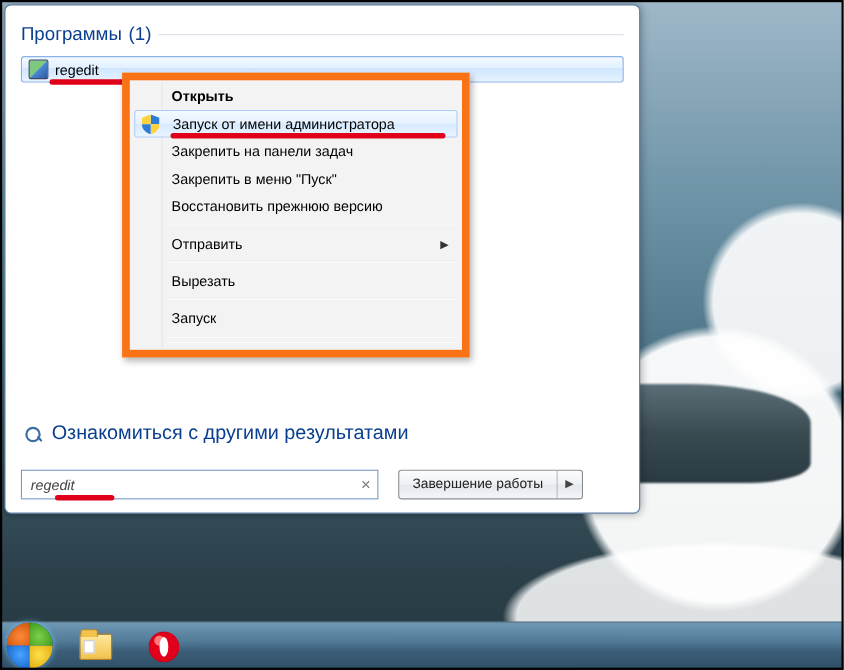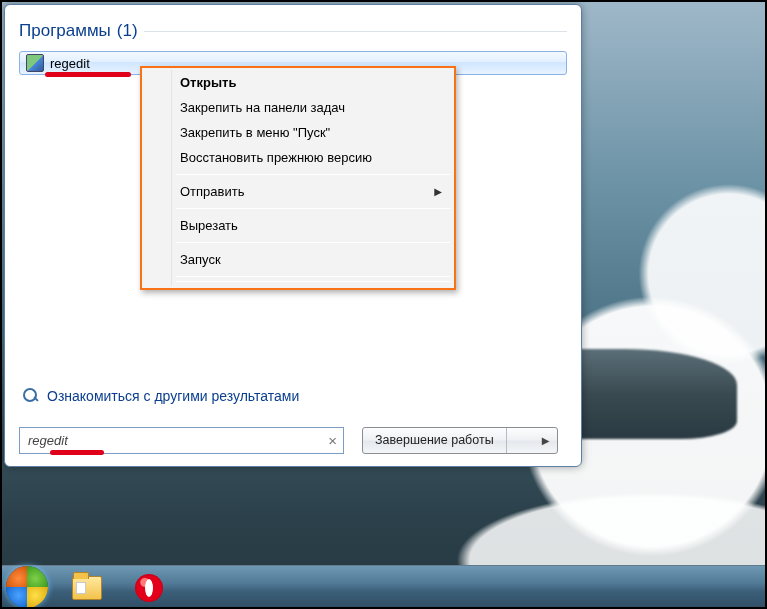--- a/index.html
+++ b/index.html
@@ -54,21 +54,21 @@
   }
   .result-item .label { color: #000; }
   .red-underline {
     position: absolute; left: 25px; bottom: -3px; width: 86px; height: 5px;
     background: #e1001a; border-radius: 3px;
   }
 
   .more-results {
     position: absolute; left: 18px; bottom: 62px;
     display: flex; align-items: flex-end; gap: 8px;
-    color: #0a3f8f; font-size: 14px;
+    color: #0a3f8f; font-size: 18px;
   }
   .magnifier {
     width: 16px; height: 16px; position: relative;
   }
   .magnifier::before {
     content:""; position:absolute; left:0; top:0; width:10px; height:10px;
     border: 2px solid #3a6ea5; border-radius: 50%;
   }
   .magnifier::after {
     content:""; position:absolute; left:10px; top:10px; width:6px; height:2px;
@@ -95,31 +95,30 @@
   .search-red {
     position: absolute; left: 30px; bottom: -2px; width: 54px; height: 5px;
     background: #e1001a; border-radius: 3px;
   }
   .shutdown {
     display: flex; align-items: stretch; height: 27px;
     border: 1px solid #8a8e94; border-radius: 3px;
     background: linear-gradient(to bottom, #fdfdfe 0%, #eef1f4 48%, #e4e7ec 52%, #f4f6f8 100%);
     font-size: 12.5px; color: #222;
     overflow: hidden;
-    gap: 28px;
   }
   .shutdown .main { padding: 0 12px; display:flex; align-items:center; border-right:1px solid #b8bcc2; }
   .shutdown .arrow { width: 22px; display:flex; align-items:center; justify-content:center; }
   .shutdown .arrow span { font-size: 10px; color:#444; }
 
   
   .context-menu {
-    position: absolute; left: 140px; top: 66px; width: 316px;
+    position: absolute; left: 111px; top: 66px; width: 316px;
     background: #f3f3f3;
-    border: 2px solid #f97316;
+    border: 7px solid #f97316;
     box-shadow: 2px 3px 6px rgba(0,0,0,0.3);
     padding: 2px;
   }
   .context-menu .gutter-bg {
     position:absolute; left:2px; top:2px; bottom:2px; width:28px;
     background:#f3f3f3; border-right:1px solid #e2e4e6;
   }
   .context-menu .body-bg {
     position:absolute; left:30px; top:2px; right:2px; bottom:2px;
     background:#f3f3f3;
@@ -245,20 +244,33 @@
 </div>
 
 <div class="context-menu">
   <div class="gutter-bg"></div>
   <div class="body-bg"></div>
 
   <div class="cm-item bold">
     <span>Открыть</span>
   </div>
 
+  <div class="cm-item hover" style="position:relative;">
+    <span class="shield-icon">
+      <svg viewBox="0 0 16 18">
+        <path d="M8 0 L16 3 V9 C16 14 12 17 8 18 C4 17 0 14 0 9 V3 Z" fill="#fff"></path>
+        <path d="M8 0 L16 3 V9 H8 Z" fill="#2e7bd6"></path>
+        <path d="M0 3 L8 0 V9 H0 Z" fill="#ffd23a"></path>
+        <path d="M8 9 H16 V9 C16 14 12 17 8 18 Z" fill="#ffd23a"></path>
+        <path d="M0 9 H8 V18 C4 17 0 14 0 9 Z" fill="#2e7bd6"></path>
+      </svg>
+    </span>
+    <span>Запуск от имени администратора</span>
+    <span class="cm-red"></span>
+  </div>
 
   <div class="cm-item">
     <span>Закрепить на панели задач</span>
   </div>
   <div class="cm-item">
     <span>Закрепить в меню "Пуск"</span>
   </div>
   <div class="cm-item">
     <span>Восстановить прежнюю версию</span>
   </div>

